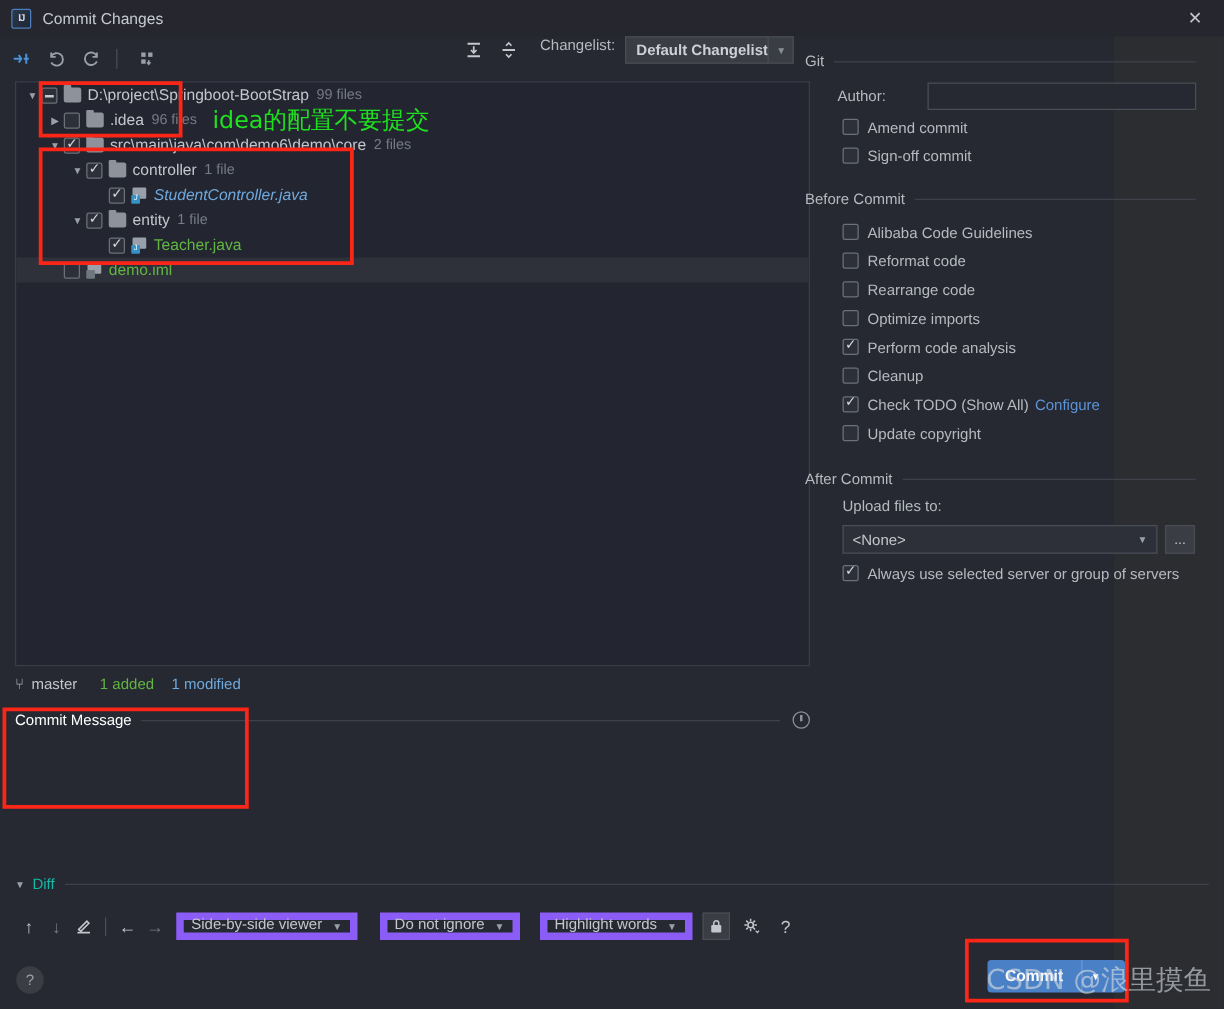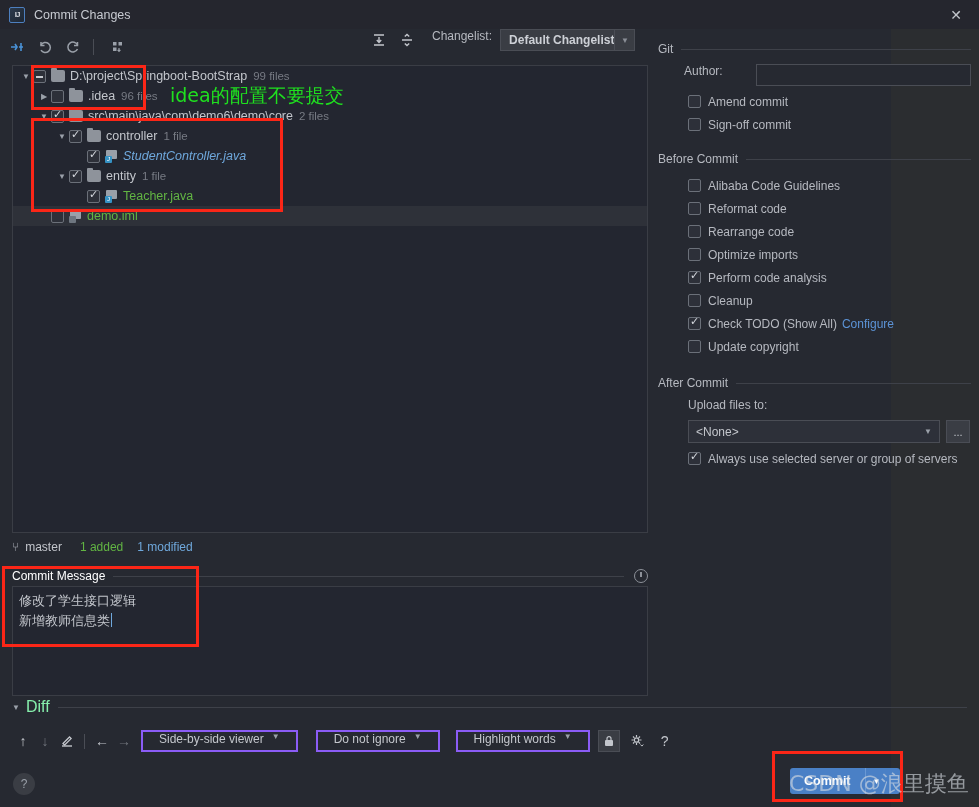--- a/index.html
+++ b/index.html
@@ -162,52 +162,52 @@
     display: inline-block; width: 1px; height: 14px;
     background: #6fa8dc; vertical-align: -2px; margin-left: 1px;
   }
 
   
   .diffhead {
     position: absolute; left: 12px; top: 698px; width: 955px;
     display: flex; align-items: center; height: 18px;
   }
   .diffhead .tw { color: #9aa0a9; font-size: 8px; margin-right: 6px; }
-  .diffhead .lbl { font-size: 16px; color: #86efac; margin-right: 8px; }
+  .diffhead .lbl { font-size: 12px; color: #14b8a6; margin-right: 8px; }
   .diffhead .rule { flex: 1; height: 1px; background: #3e4149; }
 
   .difftoolbar {
     position: absolute; left: 12px; top: 729px; height: 24px;
     display: flex; align-items: center;
   }
   .dt-icon {
     width: 22px; height: 22px; display: flex; align-items: center;
     justify-content: center; color: #c3c6cc; font-size: 14px;
   }
   .dt-icon.dim { color: #70747c; }
   .dt-sep { width: 1px; height: 15px; background: #4a4d55; margin: 0 6px; }
   .dt-combo {
-    height: 22px; border: 2px solid #8b5cf6; background: transparent;
-    display: flex; align-items: flex-start; padding: 0 16px;
+    height: 22px; border: 6px solid #8b5cf6; background: transparent;
+    display: flex; align-items: flex-end; padding: 0 6px;
     color: #c3c6cc; font-size: 12px; margin-left: 6px;
   }
   .dt-combo .ar { margin-left: 8px; font-size: 8px; color: #9aa0a9; }
   .dt-lock {
     width: 22px; height: 22px; margin-left: 8px; background: #3a3d44;
     border: 1px solid #4a4d55; display: flex; align-items: center;
     justify-content: center; color: #c3c6cc; font-size: 12px;
   }
 
   
-  .rpanel { position: absolute; left: 658px; top: 40px; width: 313px; }
+  .rpanel { position: absolute; left: 644px; top: 40px; width: 313px; }
   .grouphdr { display: flex; align-items: center; height: 18px; margin-bottom: 6px; }
   .grouphdr .lbl { font-size: 12px; color: #b6b9c0; margin-right: 8px; }
   .grouphdr .rule { flex: 1; height: 1px; background: #3e4149; }
 
-  .fieldrow { display: flex; align-items: flex-start; height: 26px; padding-left: 26px; gap: 25px; }
+  .fieldrow { display: flex; align-items: center; height: 26px; padding-left: 26px; gap: 25px; }
   .fieldrow .flabel { font-size: 12px; color: #b6b9c0; margin-right: 8px; }
   .textfield {
     flex: 1; height: 22px; background: #262931;
     border: 1px solid #4a4d55;
   }
 
   .cbrow {
     display: flex; align-items: center; height: 23px; padding-left: 30px;
     font-size: 12px; color: #b6b9c0;
   }
@@ -406,24 +406,20 @@
     <span class="added">1 added</span>
     <span class="modified">1 modified</span>
   </div>
 
   <div class="cmsection">
     <div class="cmhead">
       <span class="lbl">Commit Message</span>
       <span class="rule"></span>
       <span class="clock"></span>
     </div>
-    <div class="cmbox">
-      <div>修改了学生接口逻辑</div>
-      <div><span>新增教师信息类</span><span class="caret"></span></div>
-    </div>
   </div>
 
   <div class="diffhead">
     <span class="tw">▼</span>
     <span class="lbl">Diff</span>
     <span class="rule"></span>
   </div>
 
   <div class="difftoolbar">
     <div class="dt-icon">↑</div>

